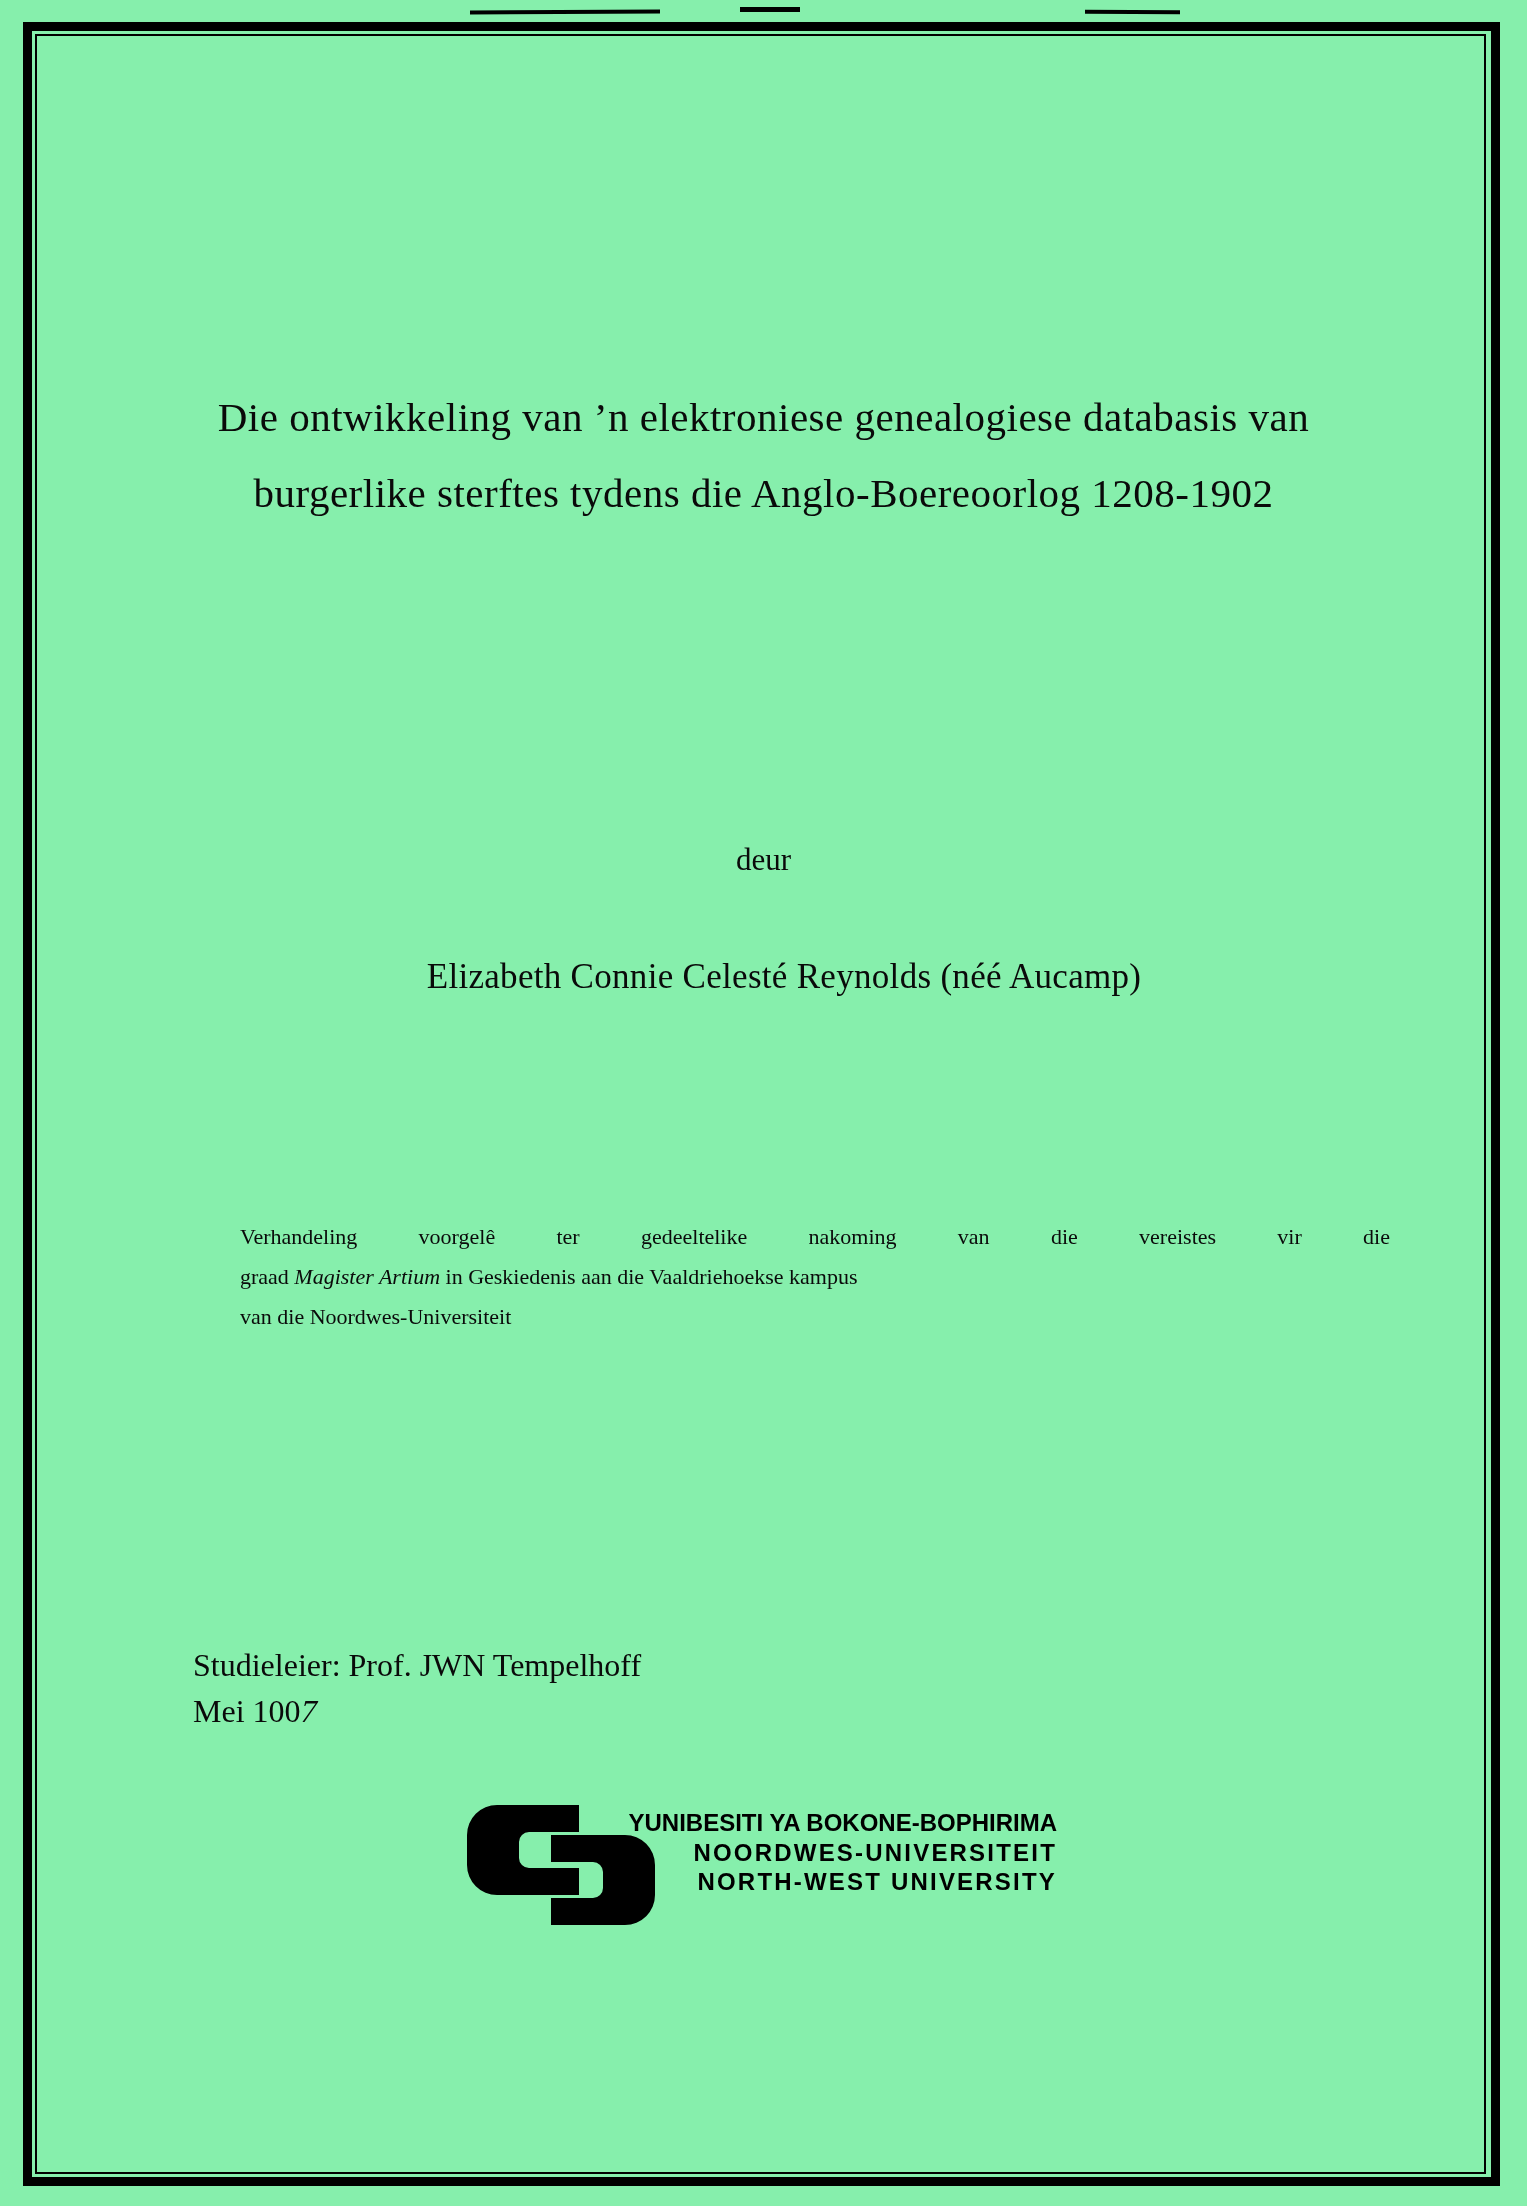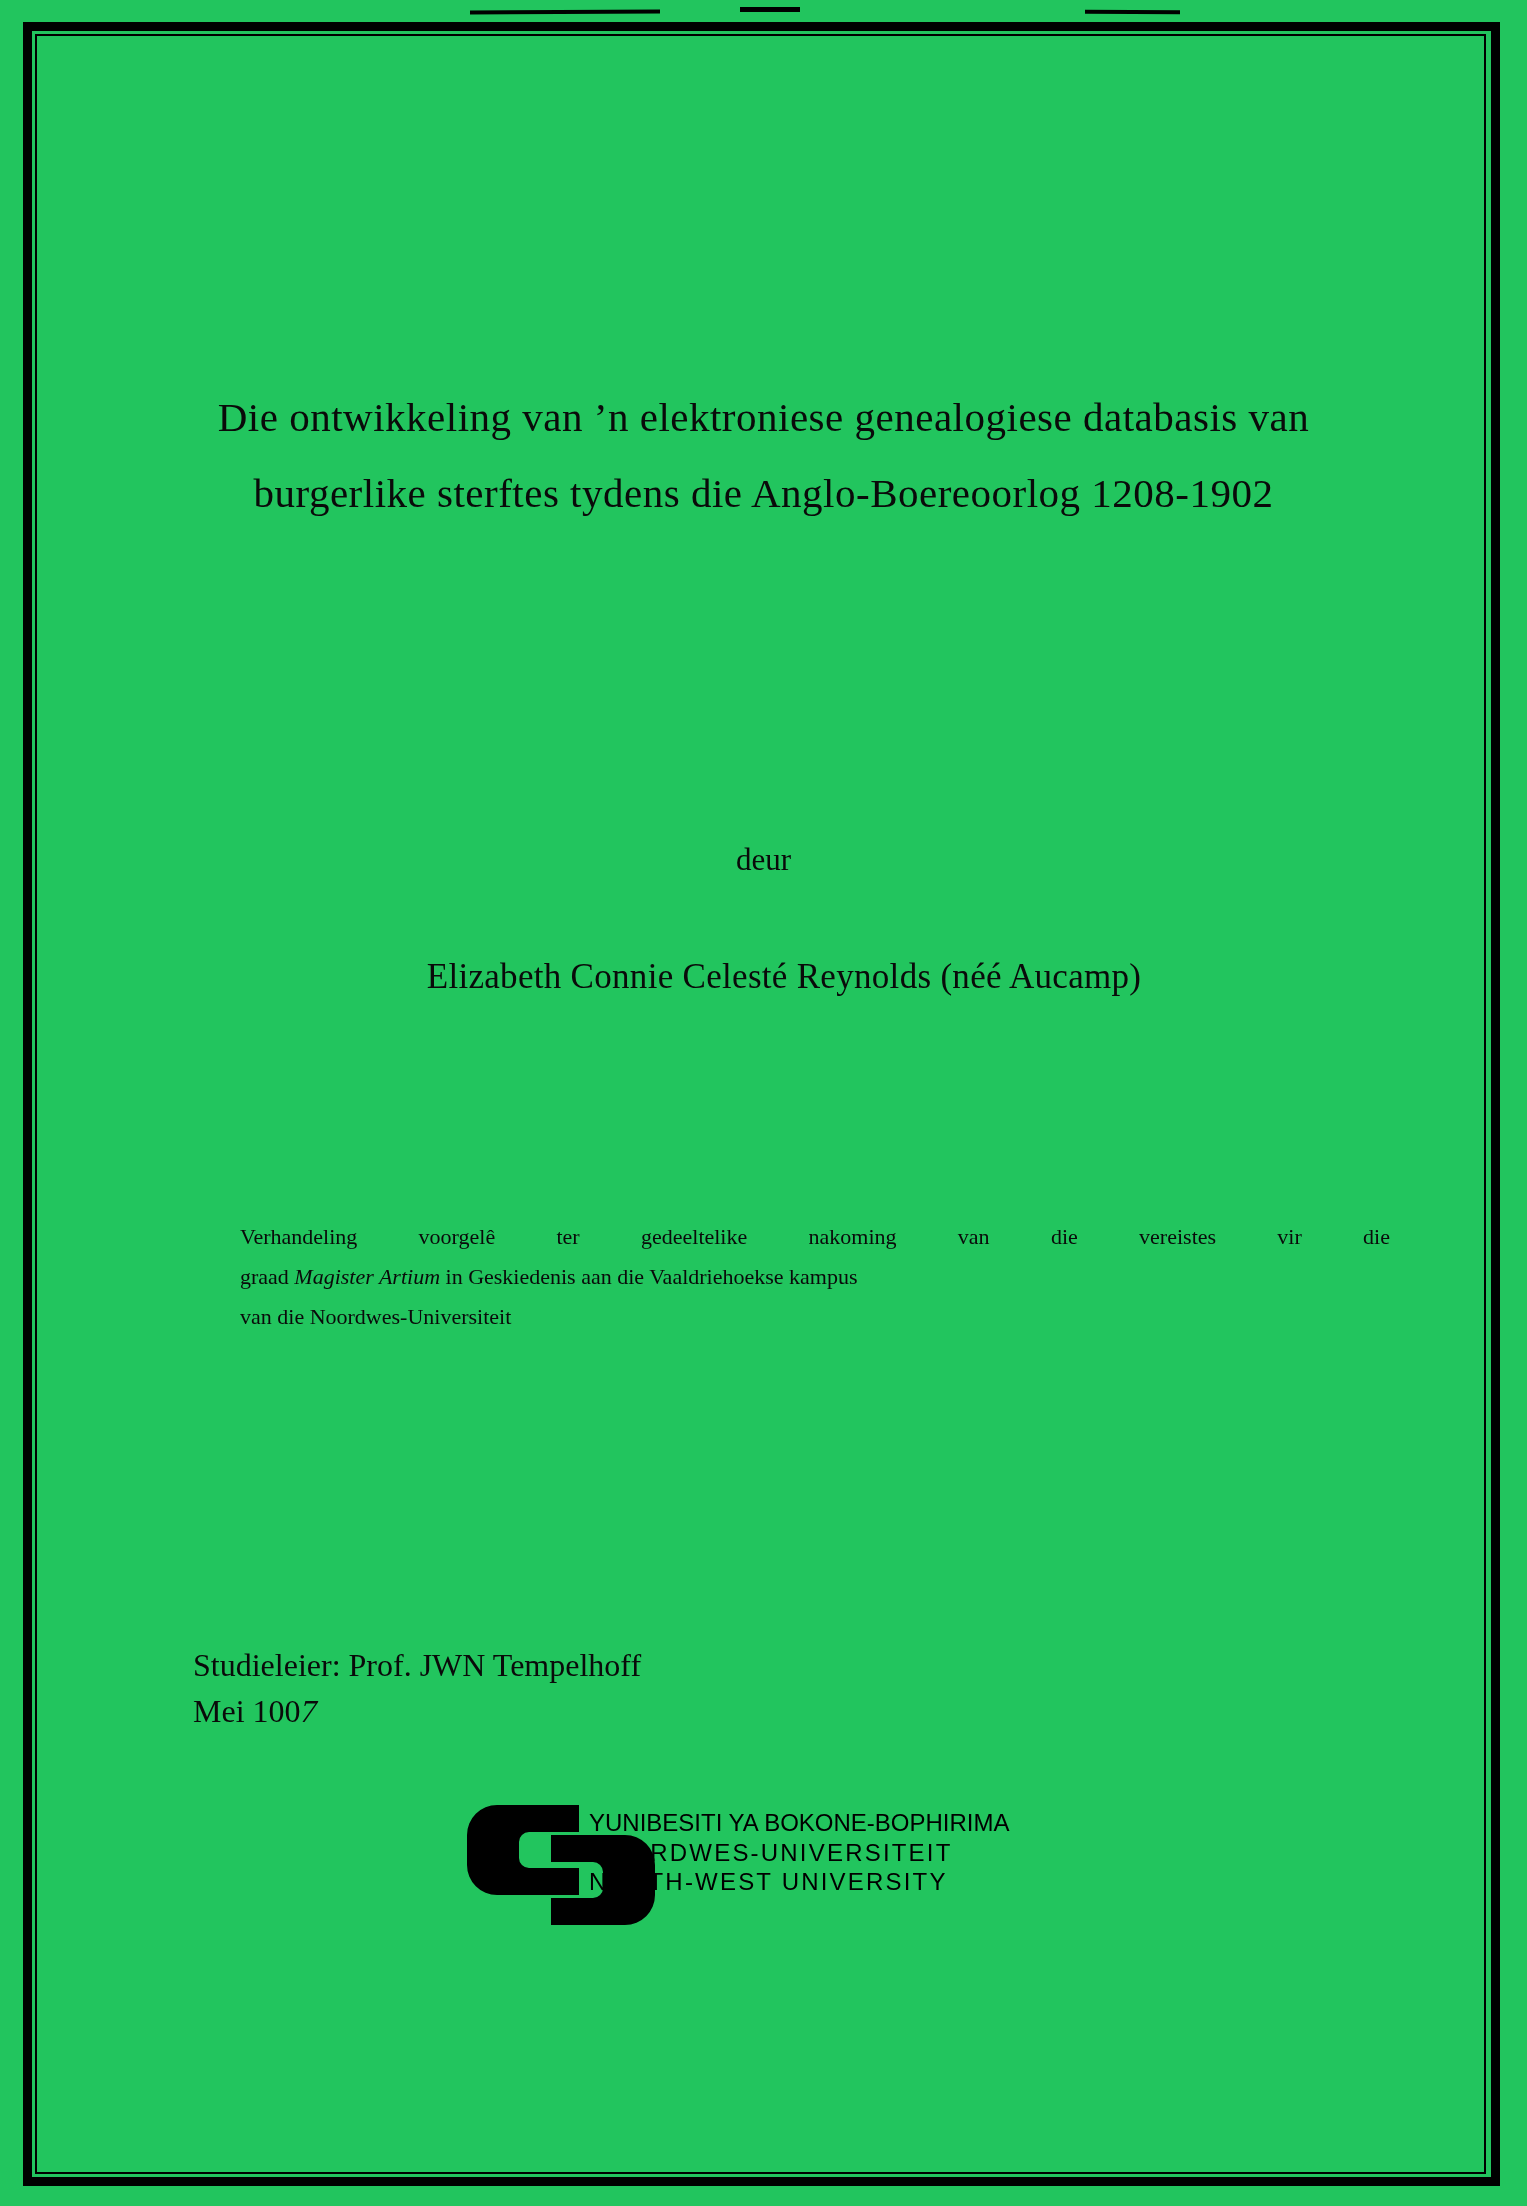--- a/index.html
+++ b/index.html
@@ -4,21 +4,21 @@
 <style>
   * { margin: 0; padding: 0; box-sizing: border-box; }
   html, body { background: #ffffff; }
   body {
     width: 1527px; height: 2206px;
     position: relative;
     font-family: "Liberation Serif", "DejaVu Serif", serif;
     color: #0a0a0a;
     overflow: hidden;
   }
-  .page { position: absolute; inset: 0; background: #22c55e; }
+  .page { position: absolute; inset: 0; background: #86efac; }
 
   
   .outer-frame {
     position: absolute; left: 23px; top: 22px;
     width: 1477px; height: 2164px;
     border: 9px solid #000;
   }
   .inner-frame {
     position: absolute; left: 35px; top: 34px;
     width: 1451px; height: 2140px;
@@ -66,22 +66,23 @@
   .date-line .date-seven { display: inline-block; transform: skewX(-12deg); }
 
   
   .logo {
     position: absolute; left: 467px; top: 1800px;
     width: 620px; height: 140px;
   }
   .logo-mark { position: absolute; left: 0; top: 5px; }
   .logo-text {
     position: absolute; left: 122px; top: 8px; width: 468px;
+    text-align: right;
     font-family: "Liberation Sans", "DejaVu Sans", sans-serif;
-    font-weight: normal;
+    font-weight: bold;
     font-size: 24px; line-height: 29.5px;
     white-space: nowrap;
     color: #000;
   }
   .logo-text .spread { letter-spacing: 2.2px; }
 </style>
 </head>
 <body>
 
 <div class="page">

